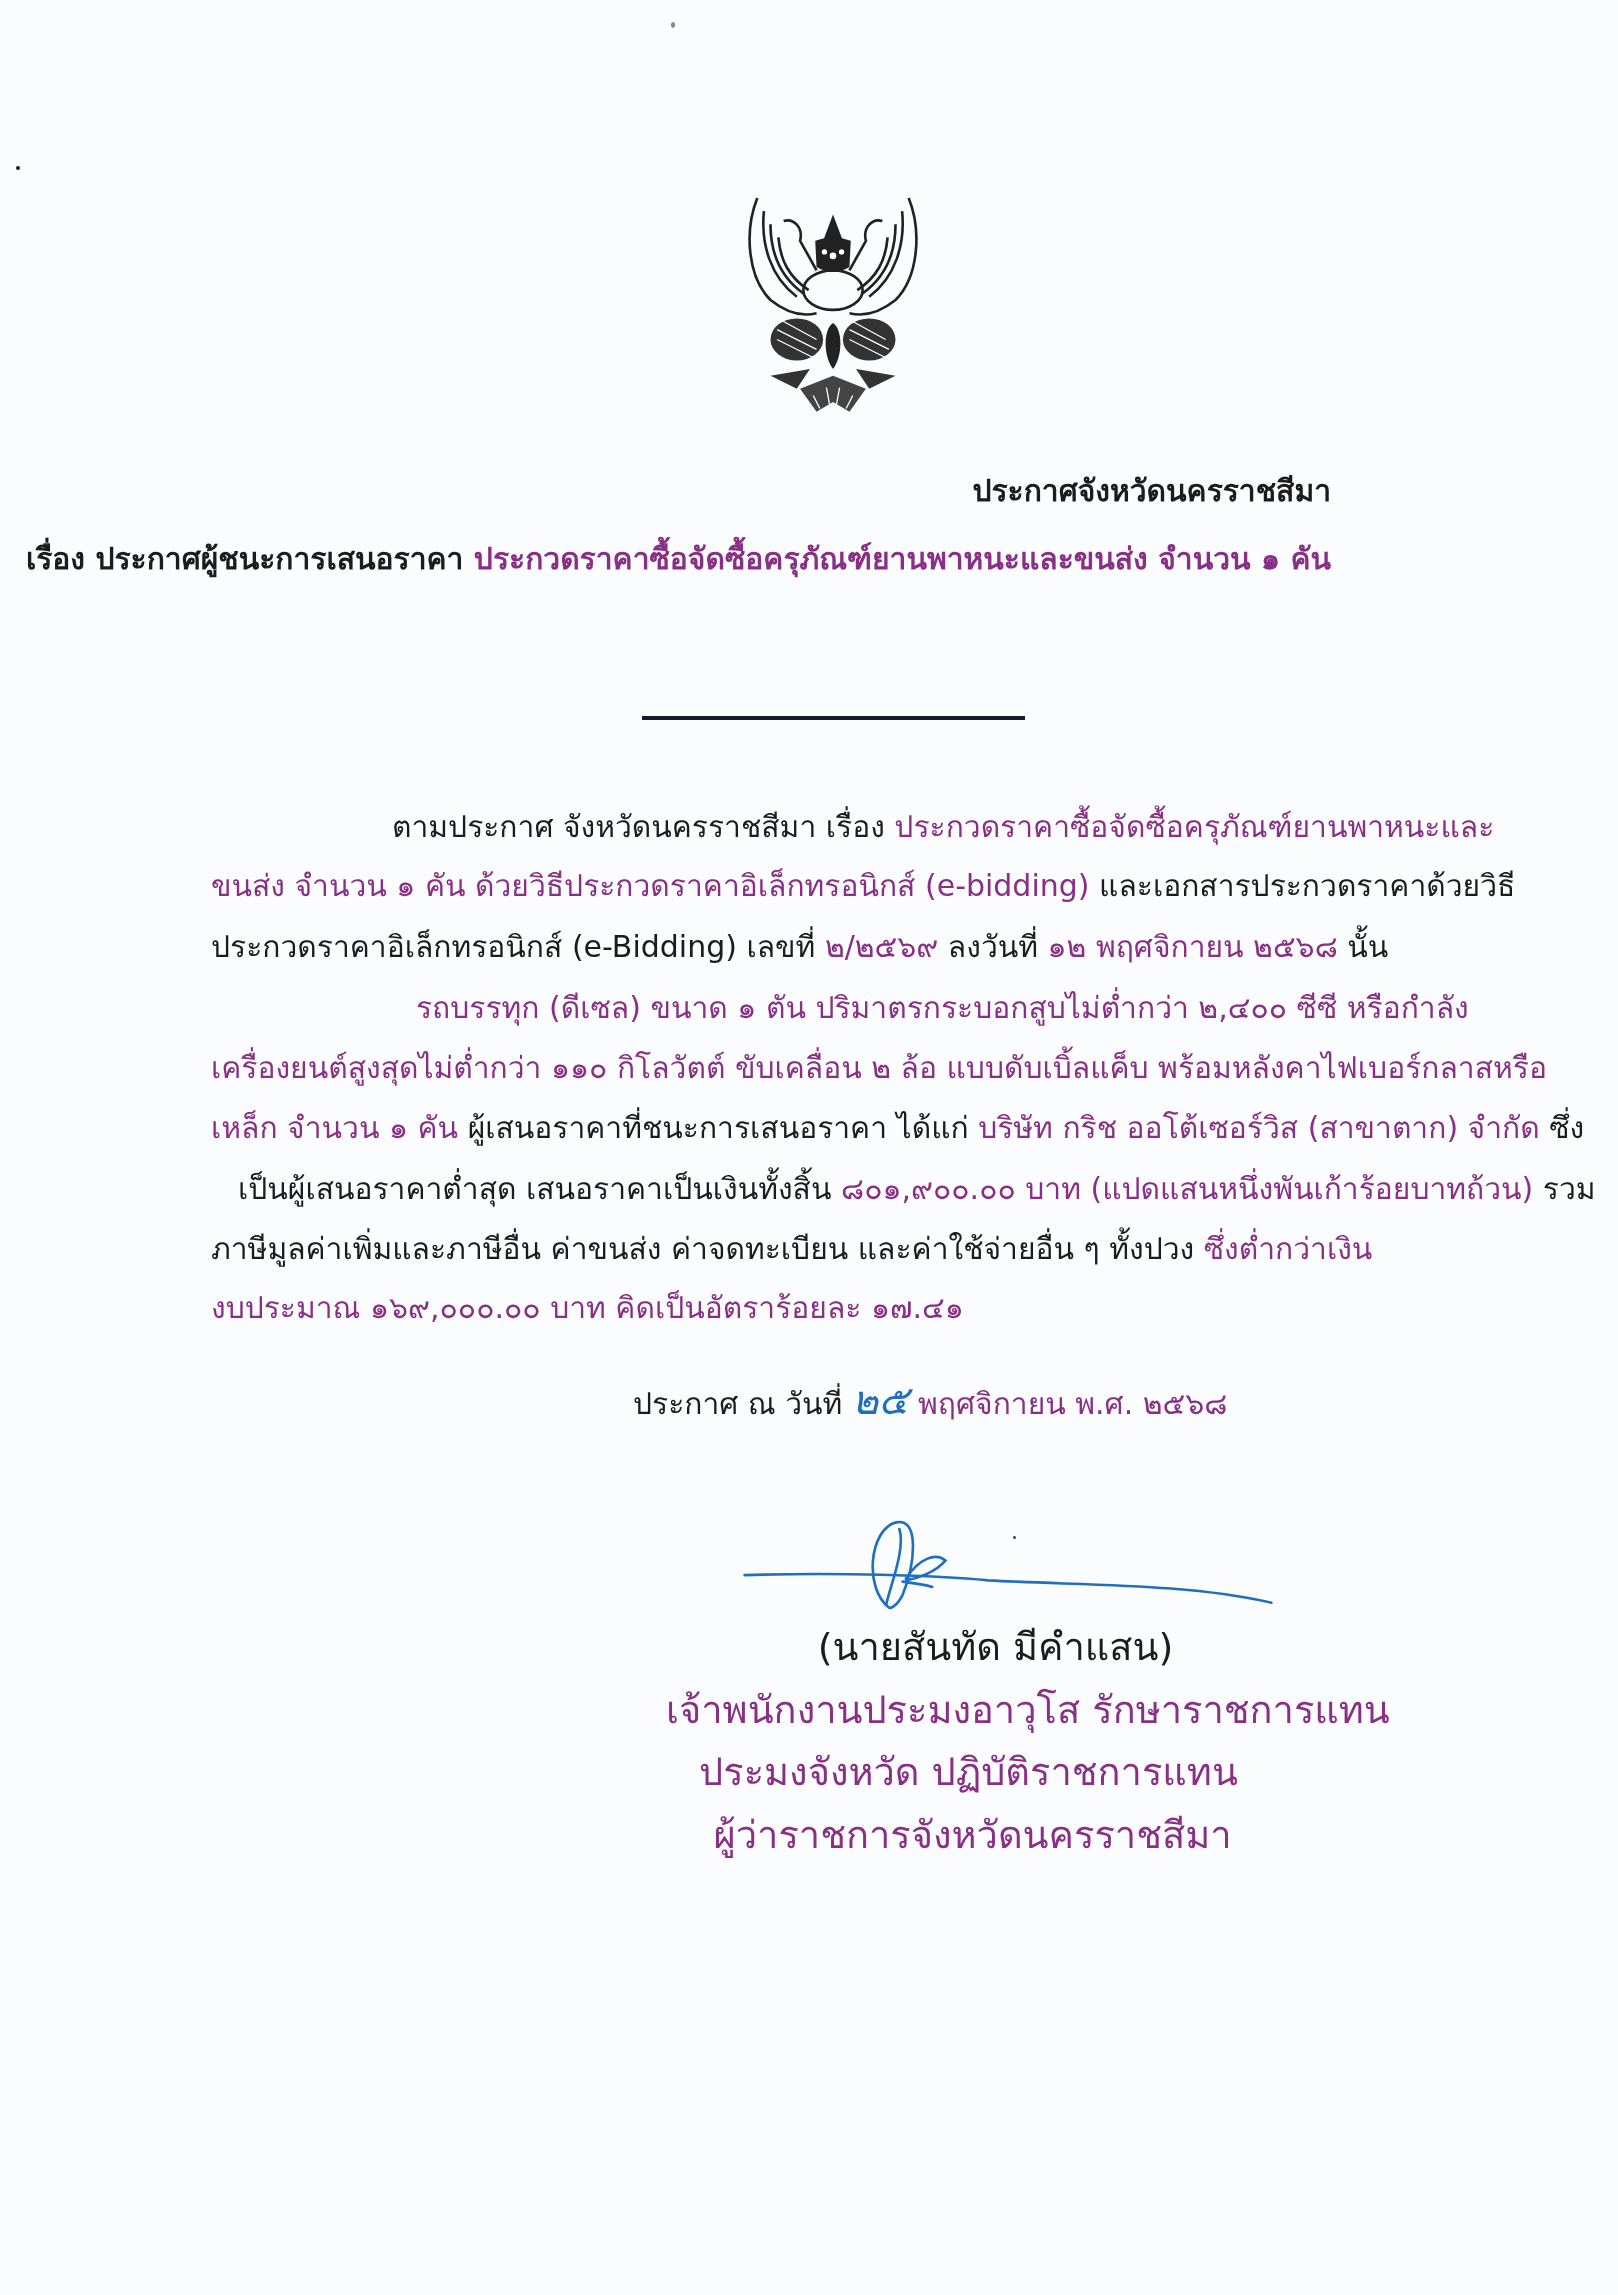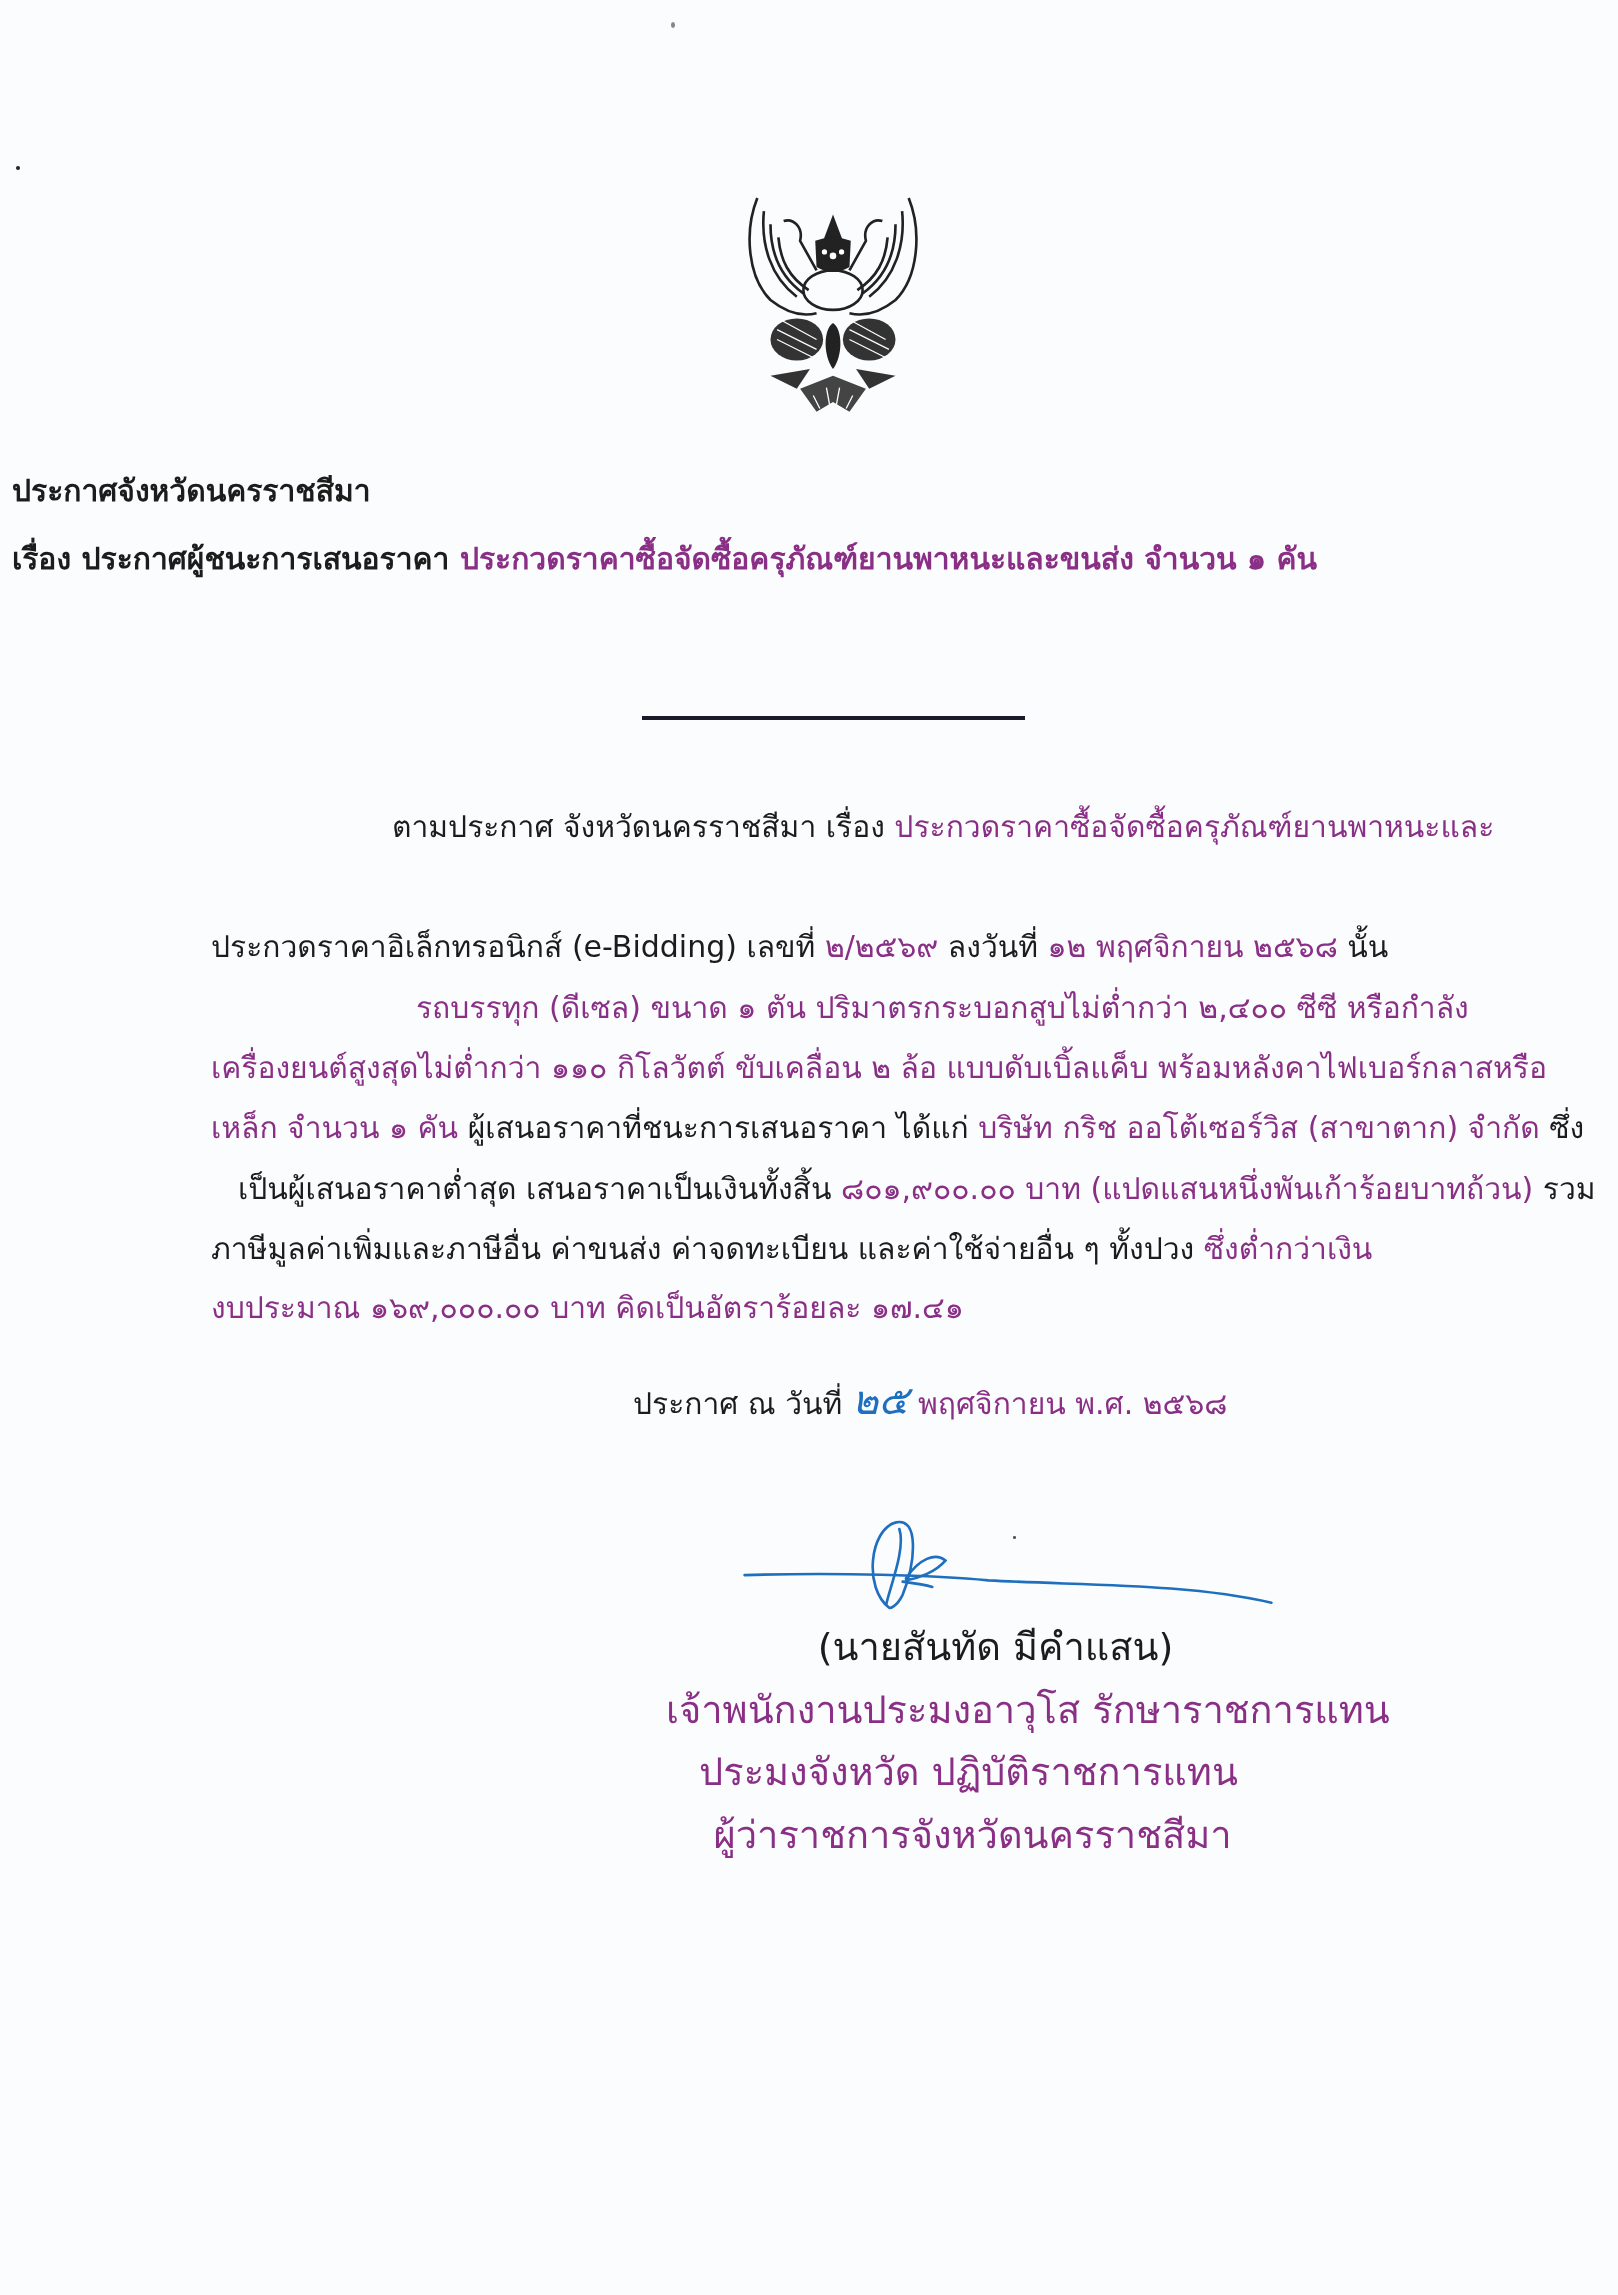--- a/index.html
+++ b/index.html
@@ -5,21 +5,21 @@
   html, body { margin:0; padding:0; }
   body {
     width:1619px; height:2295px; position:relative; overflow:hidden;
     background:#fbfcfd;
     font-family:"DejaVu Sans", "Liberation Sans", sans-serif;
     color:#1c1c1c;
   }
   .page { position:absolute; inset:0; }
   .emblem { position:absolute; left:731px; top:178px; width:204px; height:244px; }
   .line { position:absolute; white-space:nowrap; font-size:30px; line-height:40px; }
-  .center { left:12px; width:1326px; text-align:left; }
+  .center { left:5px; width:1326px; text-align:right; }
   .title { font-weight:bold; }
   .purple { color:#8a2f86; }
   .black { color:#1c1c1c; }
   .rule { position:absolute; left:642px; top:716px; width:383px; height:4px; background:#1a1a2a; }
   .body-line { left:211px; }
   .sig-block { position:absolute; left:712px; width:593px; }
   .sig-line { position:absolute; white-space:nowrap; font-size:38px; line-height:40px; width:593px; text-align:center; }
   .speck { position:absolute; width:3.3px; height:3.3px; border-radius:50%; background:#222; }
   .handwritten { font-family:"DejaVu Serif", serif; font-size:40px; font-style:italic; color:#1f6fbf; }
 </style>
@@ -73,20 +73,24 @@
     <span class="black">เรื่อง ประกาศผู้ชนะการเสนอราคา</span>
     <span class="purple">ประกวดราคาซื้อจัดซื้อครุภัณฑ์ยานพาหนะและขนส่ง จำนวน ๑ คัน</span>
   </div>
 
   <div class="rule"></div>
 
   <div class="line" style="left:392px;top:807px;">
     <span class="black">ตามประกาศ จังหวัดนครราชสีมา เรื่อง</span>
     <span class="purple">ประกวดราคาซื้อจัดซื้อครุภัณฑ์ยานพาหนะและ</span>
   </div>
+  <div class="line body-line" style="top:866px;">
+    <span class="purple">ขนส่ง จำนวน ๑ คัน ด้วยวิธีประกวดราคาอิเล็กทรอนิกส์ (e-bidding)</span>
+    <span class="black">และเอกสารประกวดราคาด้วยวิธี</span>
+  </div>
   <div class="line body-line" style="top:927px;">
     <span class="black">ประกวดราคาอิเล็กทรอนิกส์ (e-Bidding) เลขที่</span>
     <span class="purple">๒/๒๕๖๙</span>
     <span class="black">ลงวันที่</span>
     <span class="purple">๑๒ พฤศจิกายน ๒๕๖๘</span>
     <span class="black">นั้น</span>
   </div>
 
   <div class="line purple" style="left:395px;top:988px;margin-left:21px;">รถบรรทุก (ดีเซล) ขนาด ๑ ตัน ปริมาตรกระบอกสูบไม่ต่ำกว่า ๒,๔๐๐ ซีซี หรือกำลัง</div>
   <div class="line body-line purple" style="top:1048px;">เครื่องยนต์สูงสุดไม่ต่ำกว่า ๑๑๐ กิโลวัตต์ ขับเคลื่อน ๒ ล้อ แบบดับเบิ้ลแค็บ พร้อมหลังคาไฟเบอร์กลาสหรือ</div>

